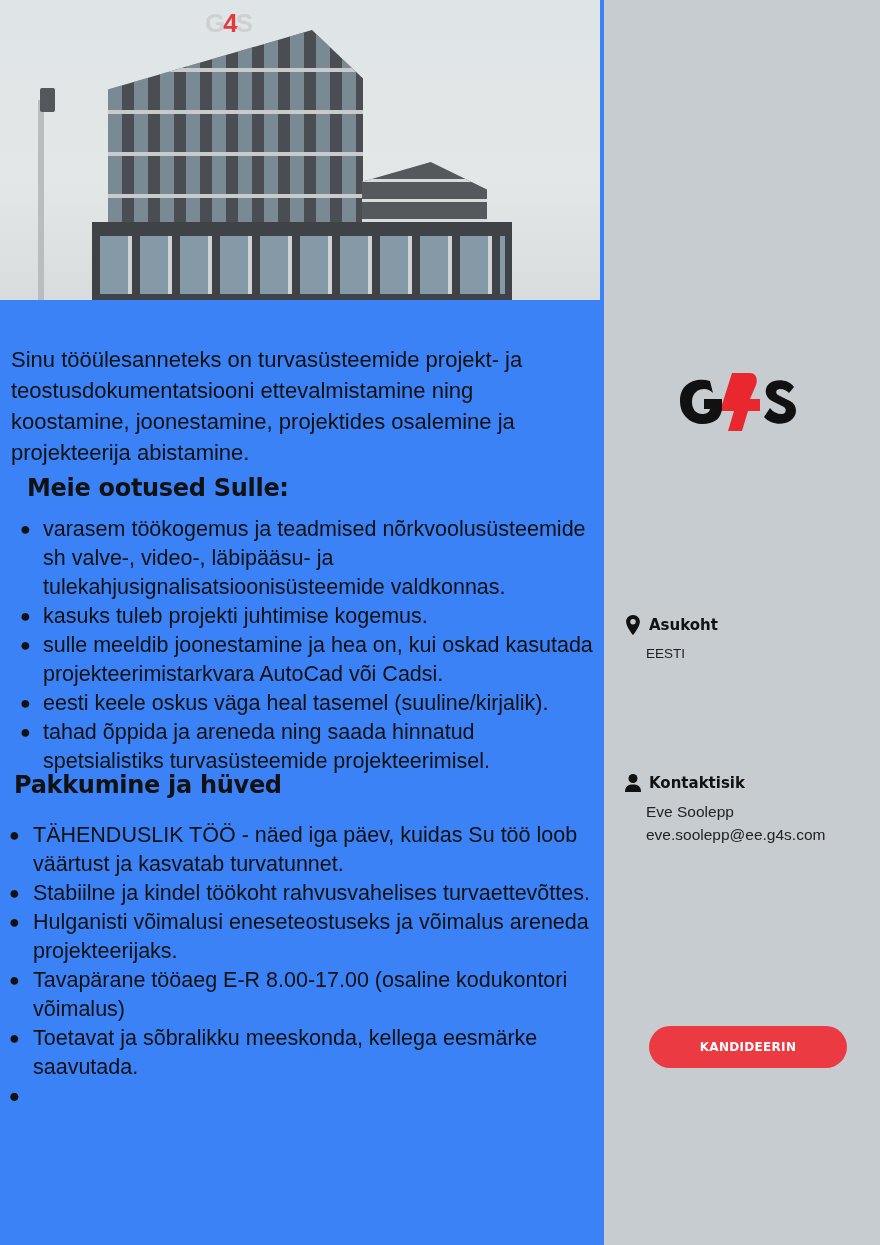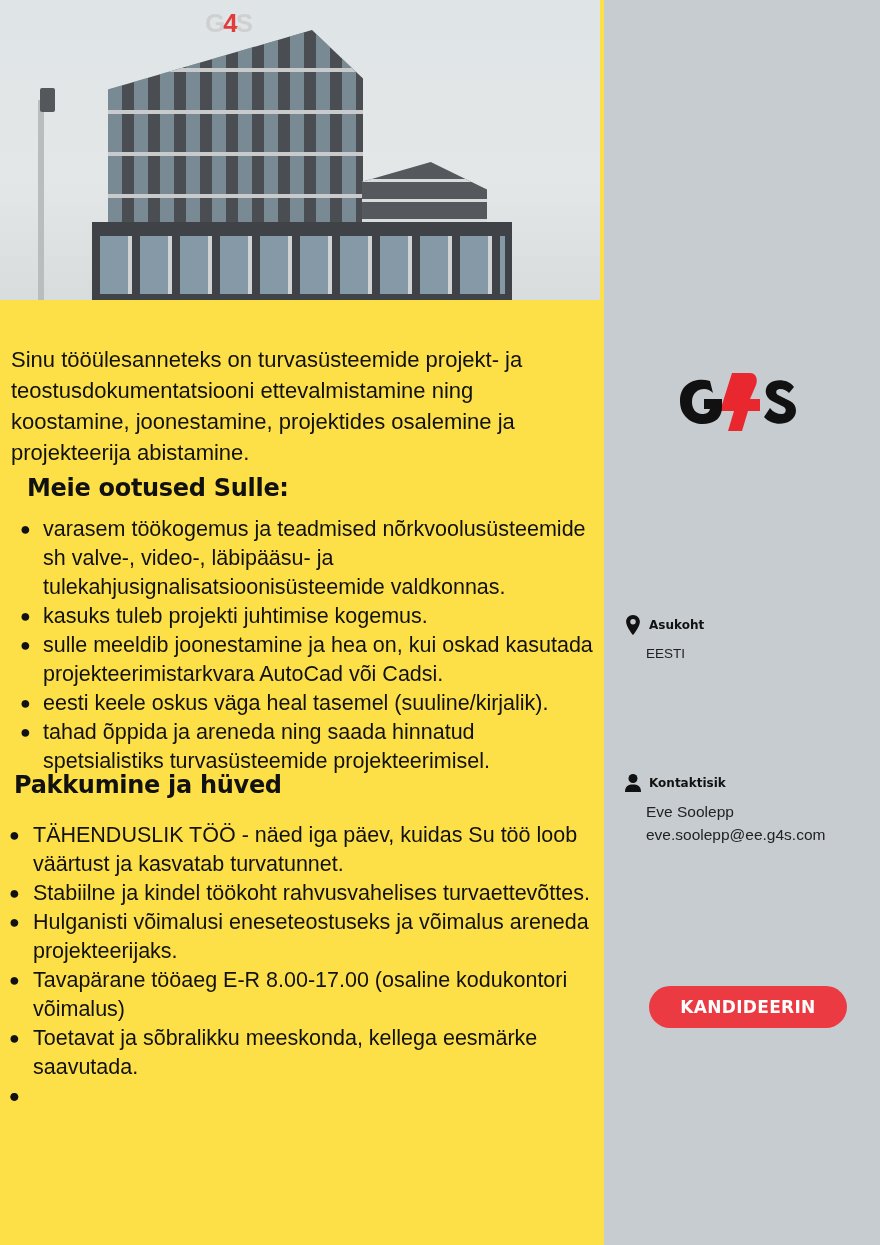--- a/index.html
+++ b/index.html
@@ -1,20 +1,20 @@
 <!DOCTYPE html>
 <html><head>
 <meta charset="utf-8">
 <style>
   html, body { margin:0; padding:0; }
   body {
     width:880px; height:1245px; position:relative; overflow:hidden;
     background:#ffffff; font-family:"Liberation Sans", "DejaVu Sans", sans-serif; color:#111;
   }
-  .main { position:absolute; left:0; top:0; width:604px; height:1245px; background:#fde047; }
+  .main { position:absolute; left:0; top:0; width:604px; height:1245px; background:#3b82f6; }
   .sidebar { position:absolute; left:604px; top:0; width:276px; height:1245px; background:#c6ccd0; }
 
   
   .hero { position:absolute; left:0; top:0; width:600px; height:300px; overflow:hidden;
     background:linear-gradient(180deg,#dfe4e6 0%,#e3e7e8 60%,#d9dcdc 100%); }
   .lamp-pole { position:absolute; left:38px; top:100px; width:6px; height:200px; background:#b9bdbf; }
   .lamp-head { position:absolute; left:40px; top:88px; width:15px; height:24px; background:#55585a; border-radius:2px; }
   .tower { position:absolute; left:108px; top:30px; width:255px; height:270px; background:#4a4d52;
     clip-path:polygon(0% 22%, 80% 0%, 100% 18%, 100% 100%, 0% 100%); }
   .tower-grid { position:absolute; left:108px; top:30px; width:255px; height:270px;
@@ -44,29 +44,29 @@
   ul.list li { position:relative; }
   ul.list li .bullet { position:absolute; font-size:18px; }
   ul.expect-list { left:43px; top:515px; width:555px; }
   ul.expect-list li .bullet { left:-23px; top:0; }
   ul.offer-list { left:33px; top:821px; width:568px; }
   ul.offer-list li .bullet { left:-24px; top:0; }
 
   
   .logo { position:absolute; left:676px; top:367px; width:126px; height:70px; }
   .info-block { position:absolute; left:624px; }
-  .info-block .head { display:flex; align-items:center; gap:7px; font-family:"DejaVu Sans", sans-serif; font-weight:bold; font-size:12px; color:#111; }
+  .info-block .head { display:flex; align-items:center; gap:7px; font-family:"DejaVu Sans", sans-serif; font-weight:bold; font-size:15px; color:#111; }
   .info-block .icon { width:18px; height:22px; display:inline-block; }
   .info-block .val { margin-left:22px; font-size:15.5px; line-height:23px; color:#222; }
   .loc { top:614px; }
   .loc .val { margin-top:6px; font-size:13.5px; }
   .contact { top:772px; }
   .contact .val { margin-top:6px; }
-  .apply-btn { position:absolute; left:649px; top:986px; width:198px; height:42px; border-radius:21px;
-    background:#ec3a43; color:#fff; font-family:"DejaVu Sans", sans-serif; font-weight:bold; font-size:17px;
+  .apply-btn { position:absolute; left:649px; top:1026px; width:198px; height:42px; border-radius:21px;
+    background:#ec3a43; color:#fff; font-family:"DejaVu Sans", sans-serif; font-weight:bold; font-size:12px;
     letter-spacing:0.3px; border:none; display:flex; align-items:center; justify-content:center; cursor:pointer; }
 </style>
 </head>
 <body>
 
 <div class="main">
   <div class="hero">
     <div class="lamp-pole"></div>
     <div class="lamp-head"></div>
     <div class="tower"></div>

